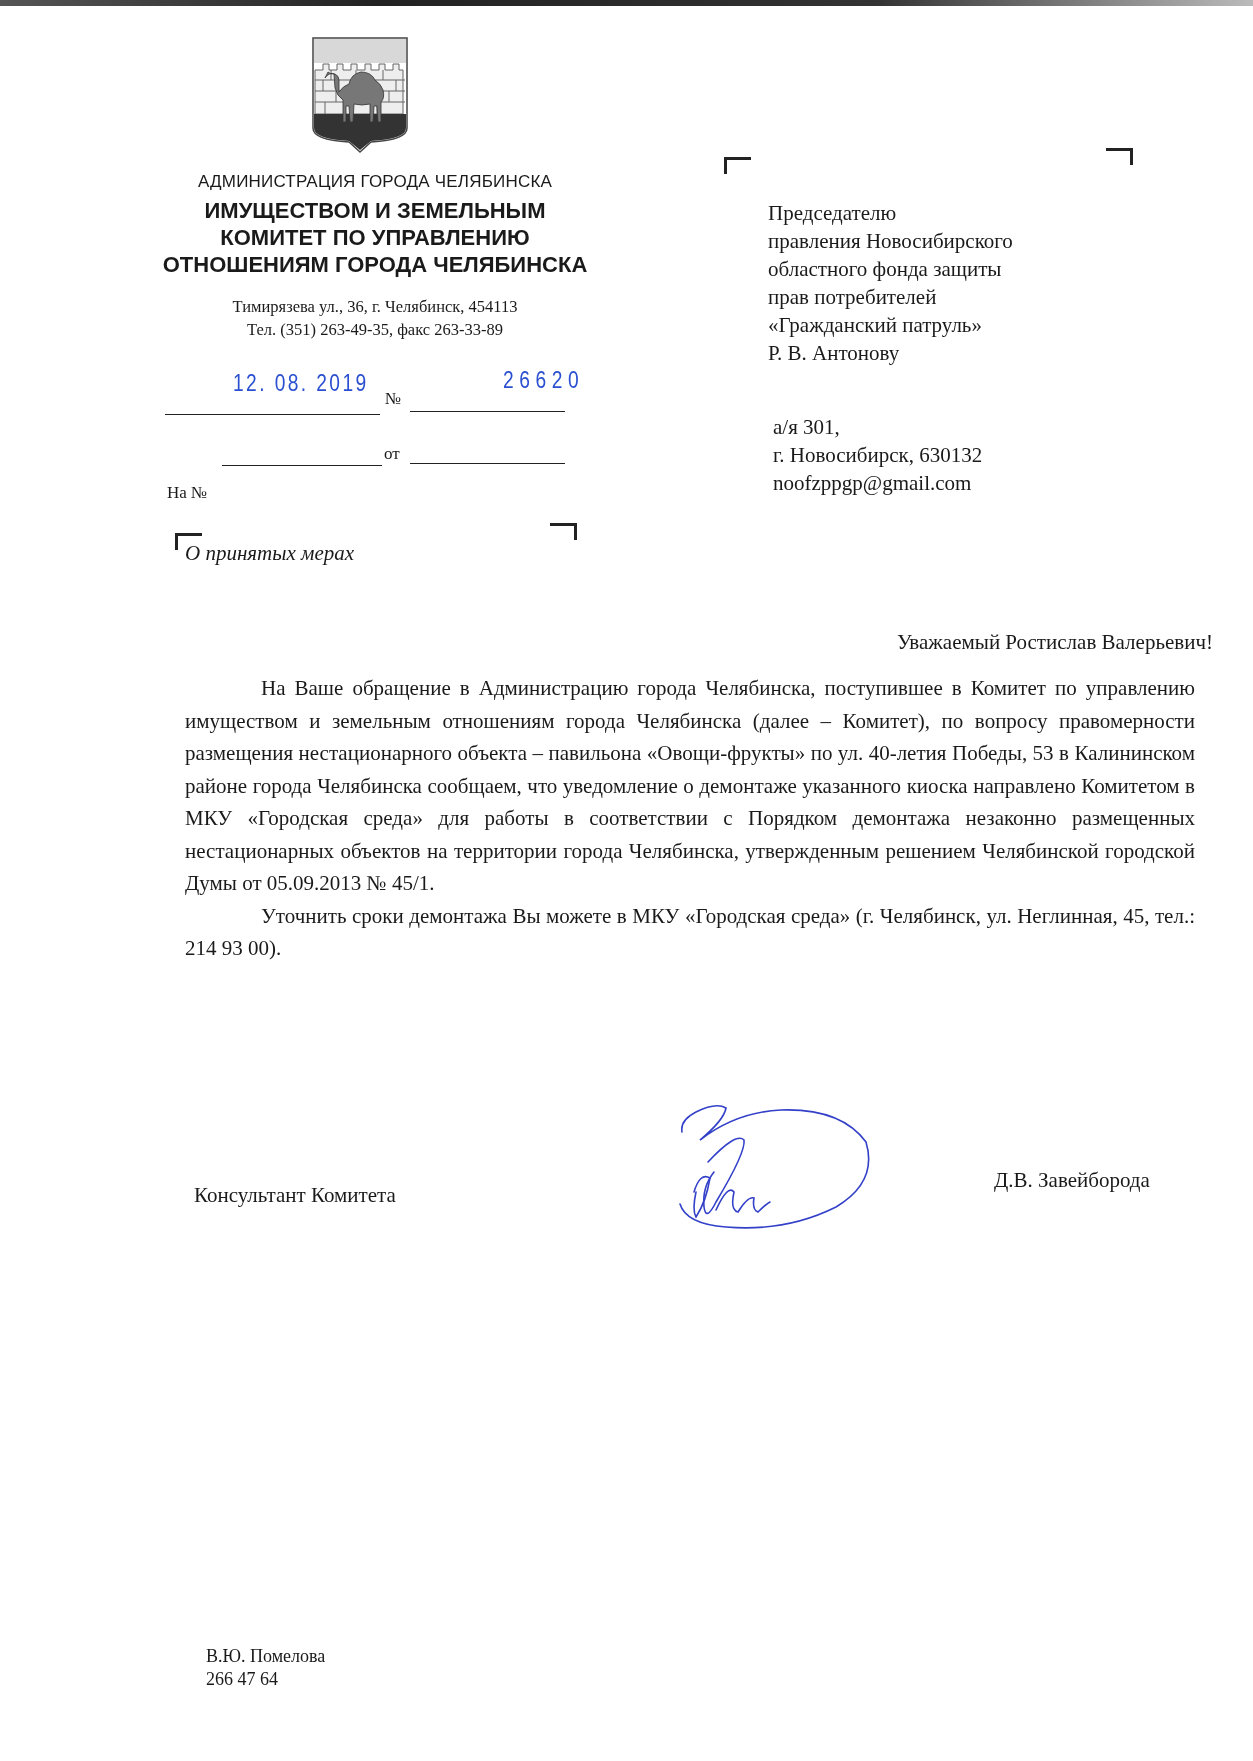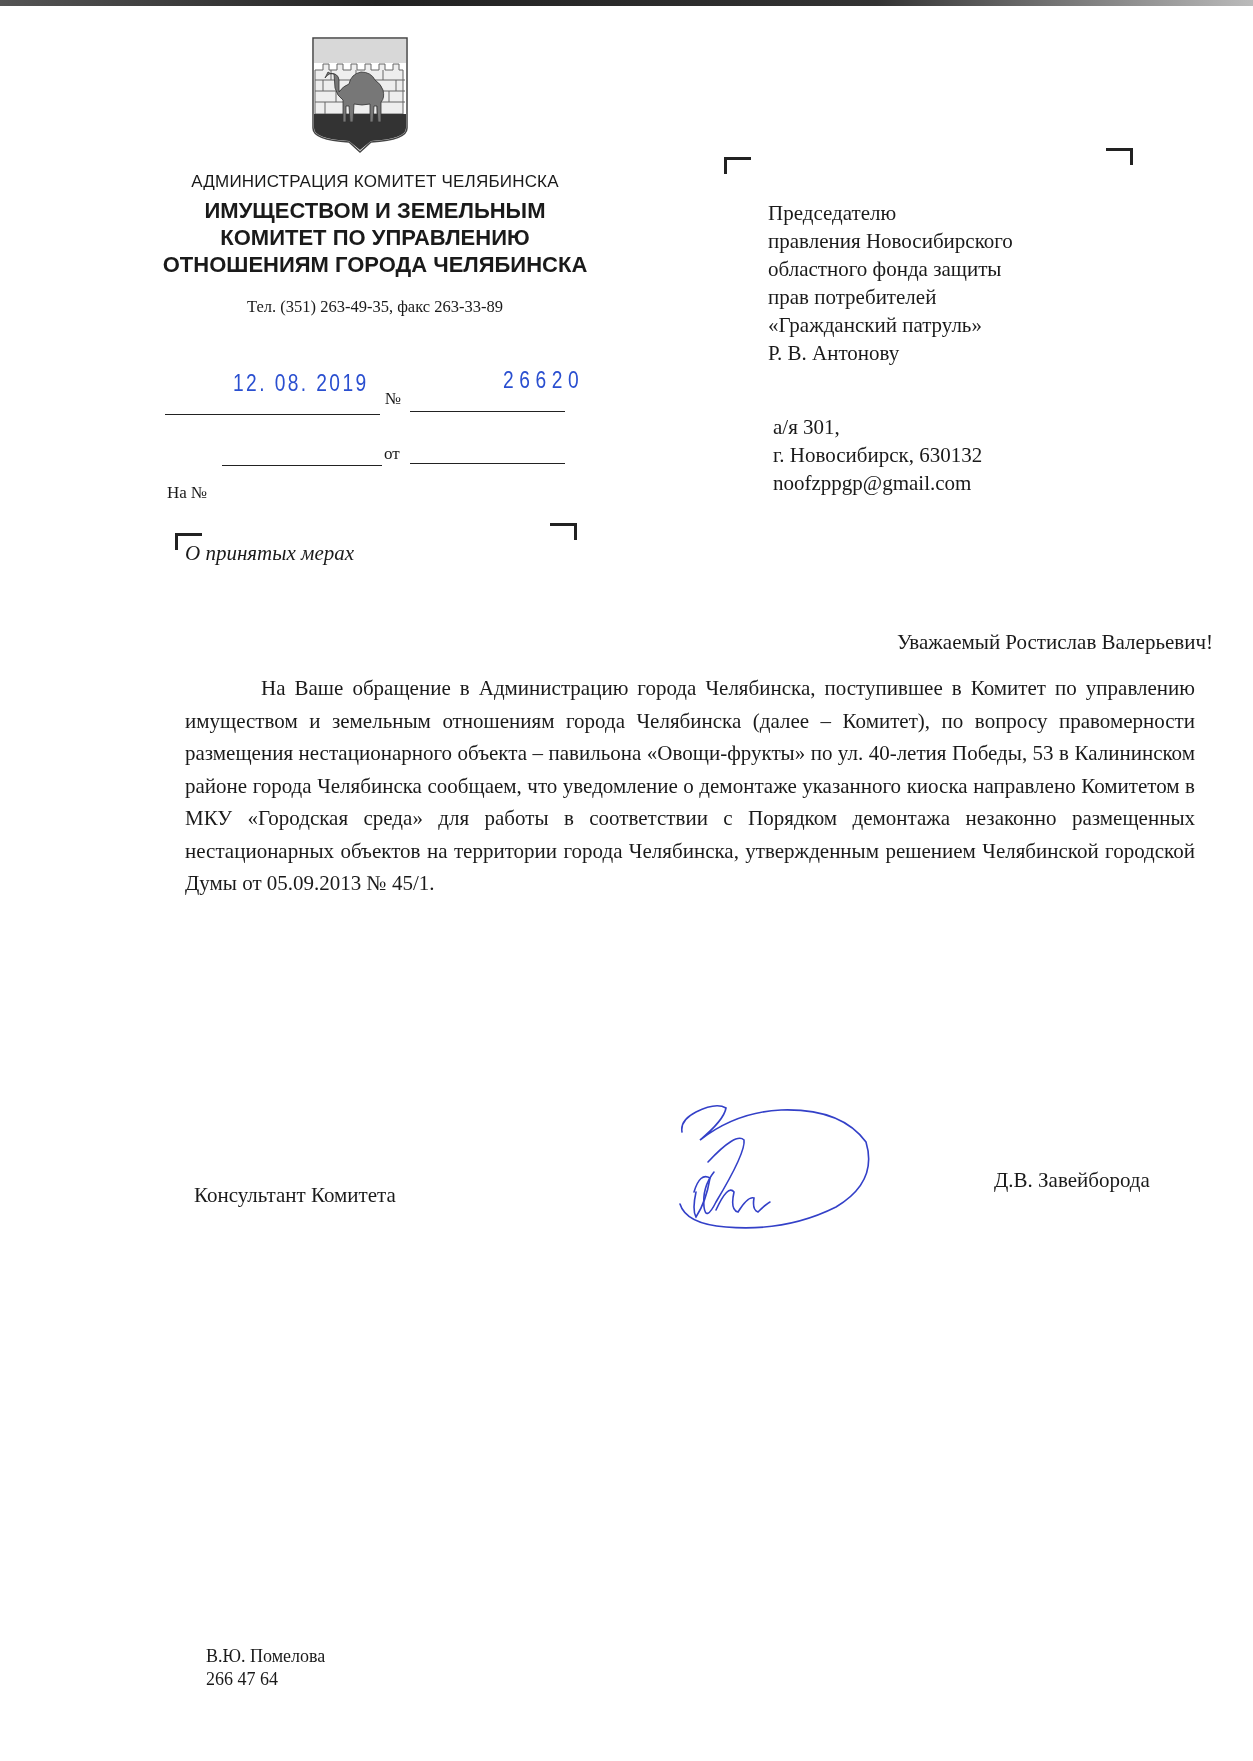--- a/index.html
+++ b/index.html
@@ -72,27 +72,28 @@
     <line x1="25" y1="55" x2="25" y2="66"></line>
       <line x1="50" y1="55" x2="50" y2="66"></line>
       <line x1="78" y1="55" x2="78" y2="66"></line>
     <line x1="14" y1="66" x2="14" y2="78"></line>
       <line x1="66" y1="66" x2="66" y2="78"></line>
   </g>
   <path d="M3 78 H95 V92 Q95 103 60 105 L49 114 L38 105 Q3 103 3 92 Z" fill="#333"></path>
   <path d="M14 42 q4 -6 10 -4 q4 2 4 6 l0 12 q4 -6 10 -8 q2 -10 12 -12 q10 0 14 8 q6 4 8 10 q2 8 -2 12 l0 20 h-3 l-1 -16 l-3 0 l-1 16 h-3 l0 -18 q-8 2 -16 0 l-1 18 h-3 l-1 -16 l-3 0 l0 16 h-3 l0 -22 q-6 -4 -8 -12 l-1 -14 q-4 0 -6 -2 z" fill="#777" stroke="#333" stroke-width="0.8"></path>
 </svg>
 
-<div class="abs lh-admin">АДМИНИСТРАЦИЯ КОМИТЕТ ЧЕЛЯБИНСКА</div>
+<div class="abs lh-admin">АДМИНИСТРАЦИЯ ГОРОДА ЧЕЛЯБИНСКА</div>
 <div class="abs lh-committee">
   <div>ИМУЩЕСТВОМ И ЗЕМЕЛЬНЫМ</div>
   <div>КОМИТЕТ ПО УПРАВЛЕНИЮ</div>
   <div>ОТНОШЕНИЯМ ГОРОДА ЧЕЛЯБИНСКА</div>
 </div>
 <div class="abs lh-addr">
+  <div>Тимирязева ул., 36, г. Челябинск, 454113</div>
   <div>Тел. (351) 263-49-35, факс 263-33-89</div>
 </div>
 
 <div class="abs stamp stamp-date">12. 08. 2019</div>
 <div class="abs stamp stamp-num">26620</div>
 
 <div class="abs reg-line" style="left:165px; top:414px; width:215px;"></div>
 <div class="abs reg-label" style="left:385px; top:389px;">№</div>
 <div class="abs reg-line" style="left:410px; top:411px; width:155px;"></div>
 
@@ -119,20 +120,21 @@
   <div>г. Новосибирск, 630132</div>
   <div>noofzppgp@gmail.com</div>
 </div>
 
 <div class="abs subject">О принятых мерах</div>
 
 <div class="abs salutation">Уважаемый Ростислав Валерьевич!</div>
 
 <div class="abs body-text">
   <p>На Ваше обращение в Администрацию города Челябинска, поступившее в Комитет по управлению имуществом и земельным отношениям города Челябинска (далее – Комитет), по вопросу правомерности размещения нестационарного объекта – павильона «Овощи-фрукты» по ул. 40-летия Победы, 53 в Калининском районе города Челябинска сообщаем, что уведомление о демонтаже указанного киоска направлено Комитетом в МКУ «Городская среда» для работы в соответствии с Порядком демонтажа незаконно размещенных нестационарных объектов на территории города Челябинска, утвержденным решением Челябинской городской Думы от 05.09.2013 № 45/1.</p>
+  <p>Уточнить сроки демонтажа Вы можете в МКУ «Городская среда» (г. Челябинск, ул. Неглинная, 45, тел.: 214 93 00).</p>
 </div>
 
 <div class="abs sign-role">Консультант Комитета</div>
 <svg class="abs signature" viewBox="0 0 210 145">
   <g fill="none" stroke="#3340c8" stroke-width="1.6" stroke-linecap="round">
     <path d="M16 40 Q14 28 30 20 Q50 10 60 16 Q58 28 34 48 Q70 20 115 18 Q175 16 200 50 Q212 90 170 115 Q120 140 60 135 Q20 132 14 112"></path>
     <path d="M42 70 Q70 40 78 48 Q80 60 50 110 Q40 130 38 115 Q36 95 48 80"></path>
     <path d="M28 100 Q34 80 44 86 Q40 110 30 125 Q26 118 30 100"></path>
     <path d="M50 118 Q62 92 68 100 Q64 118 72 120 Q82 104 88 106 Q86 118 92 120 Q100 112 104 110"></path>
   </g>

